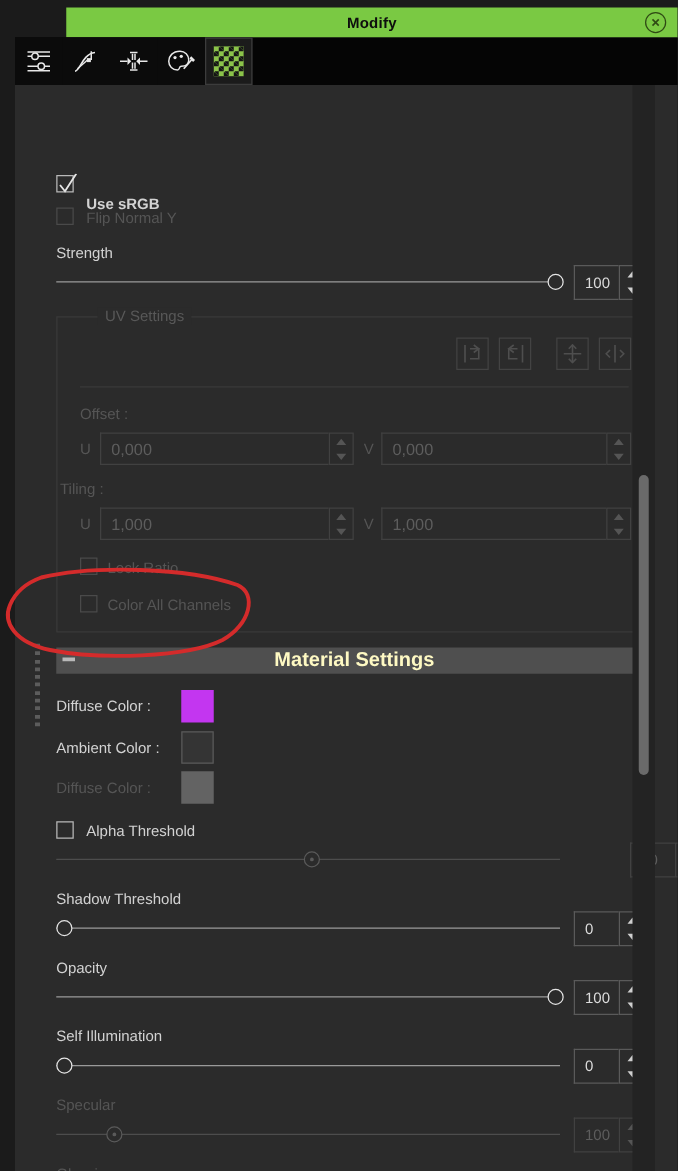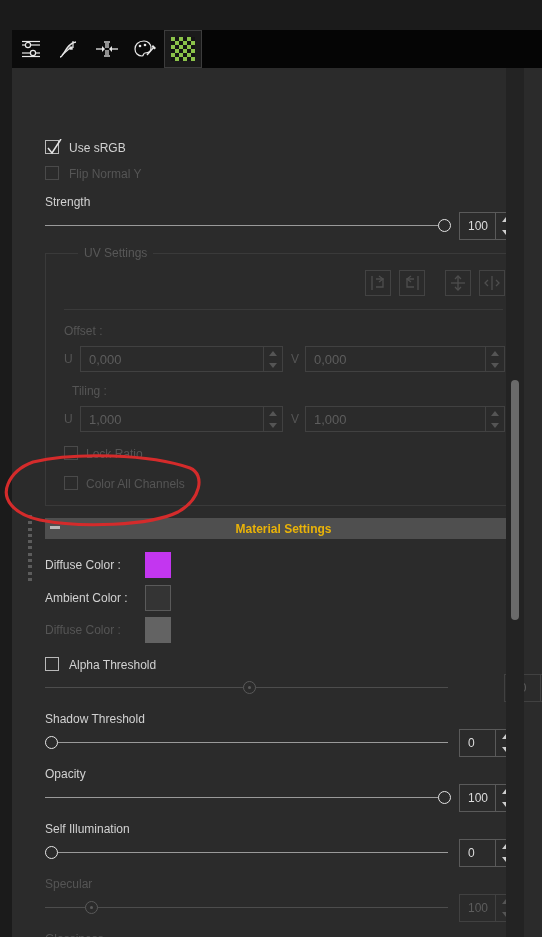--- a/index.html
+++ b/index.html
@@ -129,38 +129,47 @@
     background:#2b2b2b;display:flex;align-items:center;padding-left:8px;font-size:13px;color:#5d5d5d;}
   .tin .arrows{width:20px;border:1px solid #414141;box-sizing:border-box;background:#2b2b2b;
     display:flex;flex-direction:column;}
   .tin .arrows span{flex:1;display:flex;align-items:center;justify-content:center;}
 
   
   .secthead{
     position:absolute;left:33px;top:450px;width:477px;height:21px;
     background:#4f4f4f;display:flex;align-items:center;justify-content:center;
   }
-  .secthead .t{font-size:12px;font-weight:bold;color:#eab308;}
+  .secthead .t{font-size:16px;font-weight:bold;color:#fef9c3;}
   .secthead .collapse{position:absolute;left:5px;top:8px;width:10px;height:3px;background:#b9b9b9;}
 
   
   .swatch{position:absolute;width:26px;height:26px;box-sizing:border-box;}
 
   
   .sbar{position:absolute;right:0;top:0;width:18px;height:100%;background:#232323;}
   .sthumb{position:absolute;left:5px;width:8px;border-radius:4px;background:#6a6a6a;}
 
   
   .annot{position:absolute;left:0;top:440px;width:220px;height:95px;pointer-events:none;}
 </style>
 </head>
 <body>
 
 <div class="root">
 
+  <div class="titlebar">
+    <span class="ttl">Modify</span>
+    <span class="closebtn">
+      <svg width="11" height="11" viewBox="0 0 11 11">
+        <line x1="3" y1="3" x2="8" y2="8" stroke="#2f4a14" stroke-width="1.3"></line>
+        <line x1="8" y1="3" x2="3" y2="8" stroke="#2f4a14" stroke-width="1.3"></line>
+      </svg>
+    </span>
+  </div>
 
   <div class="tabstrip">
     <div class="tabgroup">
 
       <div class="tab">
         <span>
           <svg width="22" height="20" viewBox="0 0 22 20">
             <line x1="2" y1="6" x2="20" y2="6" stroke="#e8e8e8" stroke-width="1.2"></line>
             <line x1="2" y1="14" x2="20" y2="14" stroke="#e8e8e8" stroke-width="1.2"></line>
             <line x1="2" y1="2.5" x2="20" y2="2.5" stroke="#e8e8e8" stroke-width="1.2"></line>
@@ -229,21 +238,21 @@
           <i></i>
           <i></i>
           <i></i>
       </div>
 
       <div class="cbx" style="left:33px;top:72px;">
         <svg width="16" height="18" viewBox="0 0 16 18">
           <polyline points="2,9 6,14 15,0" fill="none" stroke="#e4e4e4" stroke-width="1.5"></polyline>
         </svg>
       </div>
-      <div class="lbl" style="left:57px;top:73px;">Use sRGB</div>
+      <div class="lbl" style="left:57px;top:88px;font-weight:bold;">Use sRGB</div>
 
       <div class="cbx dis" style="left:33px;top:98px;"></div>
       <div class="lbl dis" style="left:57px;top:99px;">Flip Normal Y</div>
 
       <div class="lbl" style="left:33px;top:127px;">Strength</div>
       <div class="sld" style="left:33px;top:151px;width:403px;">
         <div class="track"></div>
         <div class="knob" style="left:399px;"></div>
       </div>
       <div class="spin" style="left:447px;top:144px;width:58px;">
@@ -311,21 +320,21 @@
           <div class="arrows">
             <span>
                 <i class="ar up" style="border-bottom-color:#555"></i>
               </span>
             <span>
                 <i class="ar dn" style="border-top-color:#555"></i>
               </span>
           </div>
         </div>
 
-        <div class="lbl dis" style="left:26px;top:130px;">Tiling :</div>
+        <div class="lbl dis" style="left:2px;top:130px;">Tiling :</div>
         <div class="lbl dis" style="left:18px;top:158px;">U</div>
         <div class="tin" style="left:34px;top:152px;width:203px;">
           <div class="val">1,000</div>
           <div class="arrows">
             <span>
                 <i class="ar up" style="border-bottom-color:#555"></i>
               </span>
             <span>
                 <i class="ar dn" style="border-top-color:#555"></i>
               </span>

